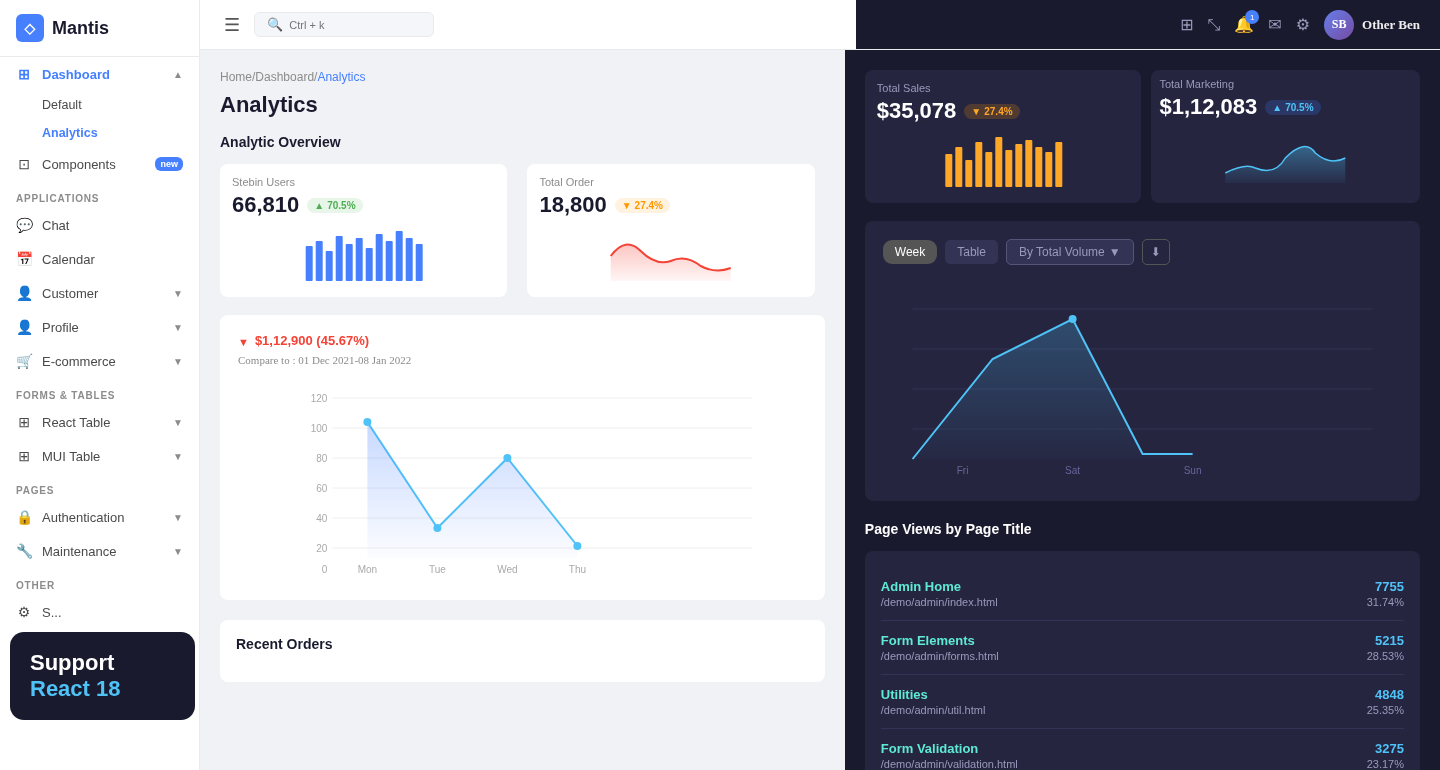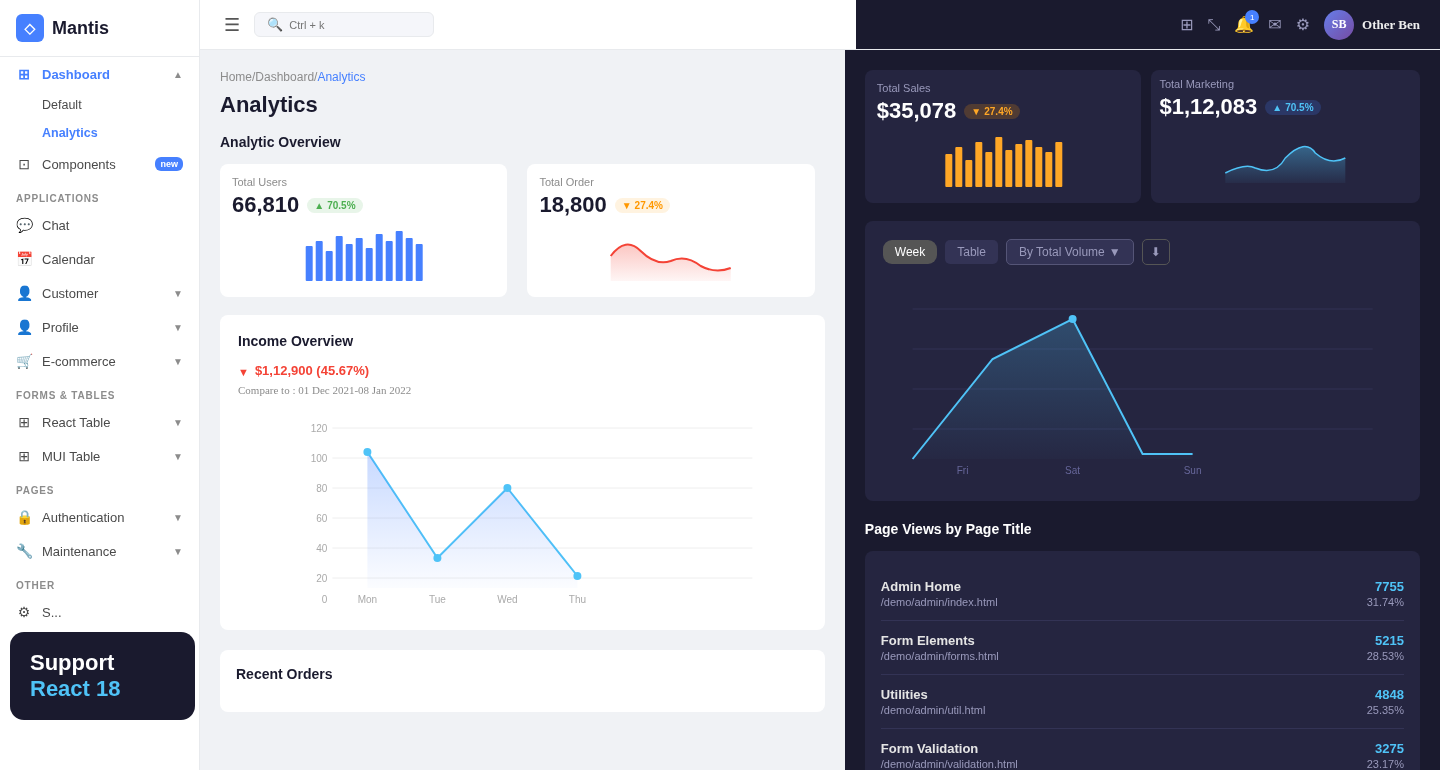--- a/index.html
+++ b/index.html
@@ -285,21 +285,21 @@
       margin-bottom: 20px;
     }
     .page-view-row {
       display: flex;
       justify-content: space-between;
       align-items: flex-start;
       padding: 12px 0;
       border-bottom: 1px solid #333355;
     }
     .page-view-row:last-child { border-bottom: none; }
-    .page-view-info .title { color: #e5e5e5; font-size: 13px; font-weight: 600; }
+    .page-view-info .title { color: #5eead4; font-size: 13px; font-weight: 600; }
     .page-view-info .url { color: #9999bb; font-size: 11px; margin-top: 2px; }
     .page-view-stat { text-align: right; }
     .page-view-stat .count { color: #4fc3f7; font-size: 13px; font-weight: 700; }
     .page-view-stat .pct { color: #9999bb; font-size: 11px; margin-top: 2px; }
 
     .panel-light {
       width: 52%;
       background: #f0f2f5;
       overflow-y: auto;
       padding: 20px;
@@ -457,21 +457,21 @@
         <span class="current">Analytics</span>
       </div>
 
       <div class="page-title">Analytics</div>
 
       <div class="section-title">Analytic Overview</div>
 
       <div style="display:flex;gap:10px;margin-bottom:18px;">
 
         <div class="stat-card-light" style="padding:12px;min-height:130px;">
-          <div class="stat-label">Total Users</div>
+          <div class="stat-label">Stebin Users</div>
           <div class="stat-value">
             <span>66,810</span>
             <span class="stat-badge-up">
               <span>▲</span>
               <span>70.5%</span>
             </span>
           </div>
           
           <svg viewBox="0 0 120 55" class="chart-svg" height="55" style="margin-top:8px;">
             <rect x="2" y="20" width="7" height="35" fill="#4680ff" rx="1"></rect>
@@ -506,21 +506,20 @@
                 <stop offset="100%" stop-color="#f44336" stop-opacity="0.05"></stop>
               </linearGradient>
             </defs>
             <path d="M0,30 Q15,10 30,25 Q45,40 60,35 Q75,28 90,40 Q105,48 120,42 L120,55 L0,55 Z" fill="url(#redGrad)"></path>
             <path d="M0,30 Q15,10 30,25 Q45,40 60,35 Q75,28 90,40 Q105,48 120,42" fill="none" stroke="#f44336" stroke-width="2"></path>
           </svg>
         </div>
       </div>
 
       <div class="income-card">
-        <div class="section-title">Income Overview</div>
         <div style="display:flex;align-items:center;gap:6px;margin-bottom:3px;">
           <span style="color:#f44336;font-size:11px;">▼</span>
           <span class="income-stat">
             <span>$1,12,900</span>
             <span>(45.67%)</span>
           </span>
         </div>
         <div class="income-compare">Compare to : 01 Dec 2021-08 Jan 2022</div>
 
         

